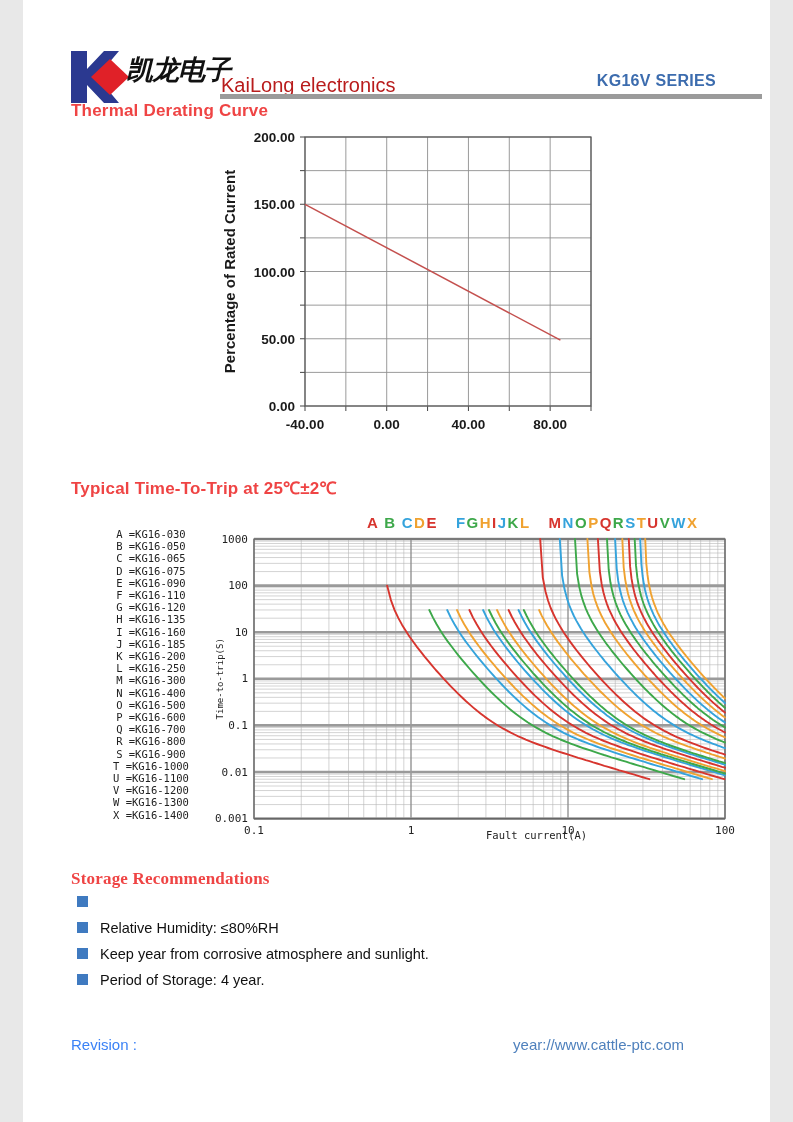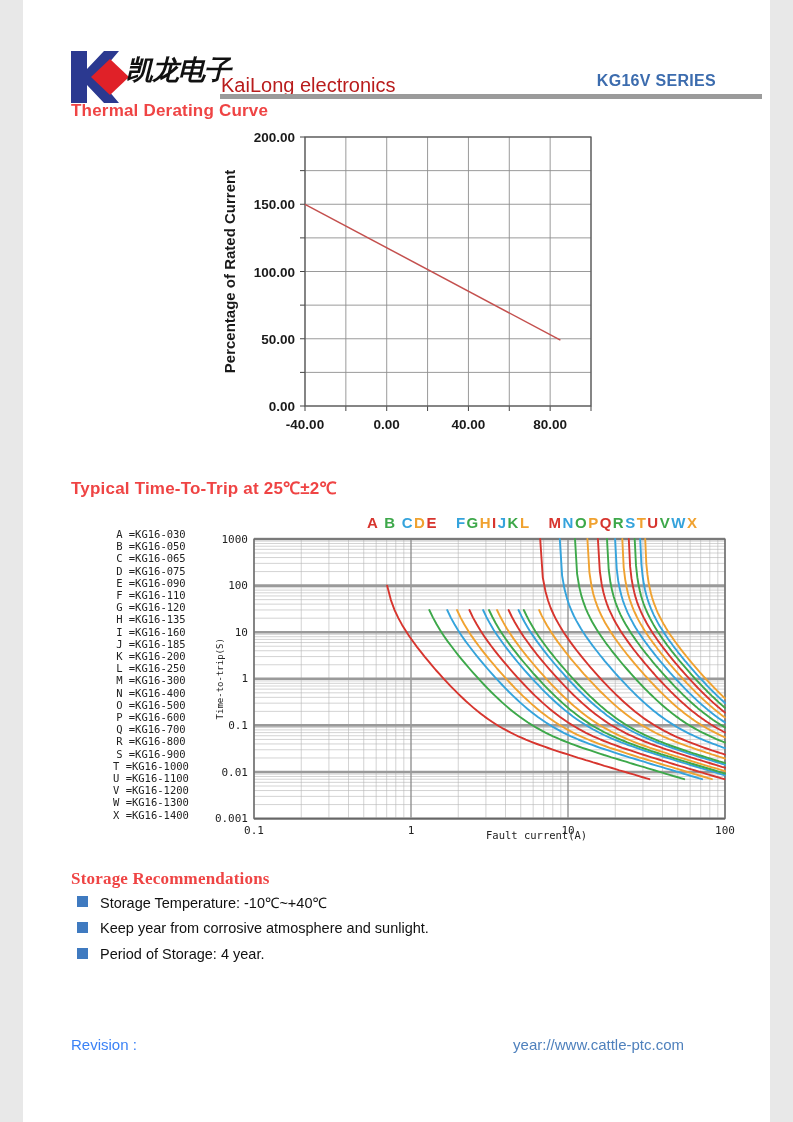--- a/index.html
+++ b/index.html
@@ -213,21 +213,24 @@
       <polyline points="415.8,6.0 417.1,33.4 418.5,45.4 419.9,53.3 421.3,59.4 422.6,64.4 424.0,68.8 425.4,72.6 426.8,76.0 428.1,79.2 429.5,82.1 430.9,84.9 432.3,87.5 433.6,90.0 435.0,92.4 436.4,94.7 437.8,96.9 439.1,99.1 440.5,101.2 441.9,103.2 443.3,105.2 444.6,107.2 446.0,109.1 447.4,111.0 448.8,112.8 450.1,114.6 451.5,116.4 452.9,118.2 454.3,120.0 455.6,121.7 457.0,123.4 458.4,125.1 459.8,126.8 461.1,128.4 462.5,130.1 463.9,131.7 465.3,133.3 466.6,134.9 468.0,136.5 469.4,138.0 470.8,139.6 472.1,141.1 473.5,142.7 474.9,144.2 476.3,145.7 477.6,147.2 479.0,148.7 480.4,150.1 481.8,151.6 483.1,153.0 484.5,154.5 485.9,155.9 487.3,157.3 488.6,158.6 490.0,160.0 491.4,161.4 492.8,162.7 494.1,164.0 495.5,165.3 496.9,166.6 498.3,167.9 499.6,169.1 501.0,170.4 502.4,171.6 503.8,172.8 505.1,174.0 506.5,175.1 507.9,176.3 509.3,177.4 510.6,178.5 512.0,179.6" fill="none" stroke="#d7352e" stroke-width="1.9" stroke-linejoin="round" stroke-linecap="round"></polyline>
       <polyline points="421.7,6.0 423.0,32.4 424.3,44.2 425.6,52.0 426.9,58.0 428.1,63.0 429.4,67.2 430.7,71.0 432.0,74.4 433.3,77.5 434.6,80.3 435.9,83.0 437.2,85.6 438.5,88.0 439.8,90.4 441.0,92.6 442.3,94.7 443.6,96.8 444.9,98.9 446.2,100.8 447.5,102.7 448.8,104.6 450.1,106.5 451.4,108.3 452.7,110.1 453.9,111.8 455.2,113.5 456.5,115.2 457.8,116.9 459.1,118.6 460.4,120.2 461.7,121.8 463.0,123.4 464.3,125.0 465.6,126.6 466.8,128.2 468.1,129.7 469.4,131.2 470.7,132.7 472.0,134.2 473.3,135.7 474.6,137.2 475.9,138.7 477.2,140.1 478.5,141.6 479.7,143.0 481.0,144.4 482.3,145.9 483.6,147.3 484.9,148.6 486.2,150.0 487.5,151.4 488.8,152.7 490.1,154.1 491.4,155.4 492.6,156.7 493.9,158.0 495.2,159.3 496.5,160.6 497.8,161.8 499.1,163.1 500.4,164.3 501.7,165.5 503.0,166.8 504.3,167.9 505.5,169.1 506.8,170.3 508.1,171.4 509.4,172.6 510.7,173.7 512.0,174.8" fill="none" stroke="#3da84a" stroke-width="1.9" stroke-linejoin="round" stroke-linecap="round"></polyline>
       <polyline points="427.2,6.0 428.4,31.5 429.6,43.0 430.8,50.8 432.0,56.7 433.2,61.6 434.4,65.8 435.6,69.4 436.9,72.8 438.1,75.8 439.3,78.6 440.5,81.3 441.7,83.8 442.9,86.1 444.1,88.4 445.3,90.6 446.5,92.7 447.8,94.7 449.0,96.6 450.2,98.6 451.4,100.4 452.6,102.2 453.8,104.0 455.0,105.8 456.2,107.5 457.5,109.2 458.7,110.8 459.9,112.5 461.1,114.1 462.3,115.7 463.5,117.2 464.7,118.8 465.9,120.3 467.2,121.8 468.4,123.4 469.6,124.8 470.8,126.3 472.0,127.8 473.2,129.2 474.4,130.7 475.6,132.1 476.8,133.5 478.1,134.9 479.3,136.3 480.5,137.7 481.7,139.1 482.9,140.5 484.1,141.8 485.3,143.2 486.5,144.5 487.8,145.8 489.0,147.1 490.2,148.4 491.4,149.7 492.6,151.0 493.8,152.3 495.0,153.6 496.2,154.8 497.5,156.1 498.7,157.3 499.9,158.5 501.1,159.7 502.3,160.9 503.5,162.1 504.7,163.3 505.9,164.4 507.2,165.6 508.4,166.7 509.6,167.8 510.8,168.9 512.0,170.0" fill="none" stroke="#35a3dc" stroke-width="1.9" stroke-linejoin="round" stroke-linecap="round"></polyline>
       <polyline points="432.2,6.0 433.3,30.6 434.5,41.9 435.6,49.6 436.8,55.4 437.9,60.2 439.0,64.3 440.2,68.0 441.3,71.2 442.5,74.2 443.6,77.0 444.7,79.6 445.9,82.0 447.0,84.3 448.2,86.5 449.3,88.6 450.4,90.7 451.6,92.6 452.7,94.5 453.9,96.4 455.0,98.2 456.1,100.0 457.3,101.7 458.4,103.4 459.6,105.0 460.7,106.6 461.8,108.2 463.0,109.8 464.1,111.4 465.3,112.9 466.4,114.4 467.5,115.9 468.7,117.4 469.8,118.8 471.0,120.3 472.1,121.7 473.2,123.1 474.4,124.5 475.5,125.9 476.7,127.3 477.8,128.7 478.9,130.0 480.1,131.4 481.2,132.7 482.4,134.1 483.5,135.4 484.6,136.7 485.8,138.0 486.9,139.3 488.1,140.6 489.2,141.8 490.3,143.1 491.5,144.4 492.6,145.6 493.8,146.9 494.9,148.1 496.0,149.3 497.2,150.5 498.3,151.7 499.5,152.9 500.6,154.1 501.7,155.3 502.9,156.4 504.0,157.6 505.2,158.7 506.3,159.9 507.4,161.0 508.6,162.1 509.7,163.2 510.9,164.3 512.0,165.4" fill="none" stroke="#f0a230" stroke-width="1.9" stroke-linejoin="round" stroke-linecap="round"></polyline>
     </svg>
 
   <div class="abs sec-title" style="left:48px;top:869px;font-family:Liberation Serif, serif;">Storage Recommendations</div>
   <ul class="abs storage-list" id="storage-list">
       <li>
         <span class="bullet"></span>
-        <span class="storage-text">Storage Temperature: -10℃~+40℃</span>
+      </li>
+      <li>
+        <span class="bullet"></span>
+        <span class="storage-text">Relative Humidity: ≤80%RH</span>
       </li>
       <li>
         <span class="bullet"></span>
         <span class="storage-text">Keep year from corrosive atmosphere and sunlight.</span>
       </li>
       <li>
         <span class="bullet"></span>
         <span class="storage-text">Period of Storage: 4 year.</span>
       </li>
     </ul>

